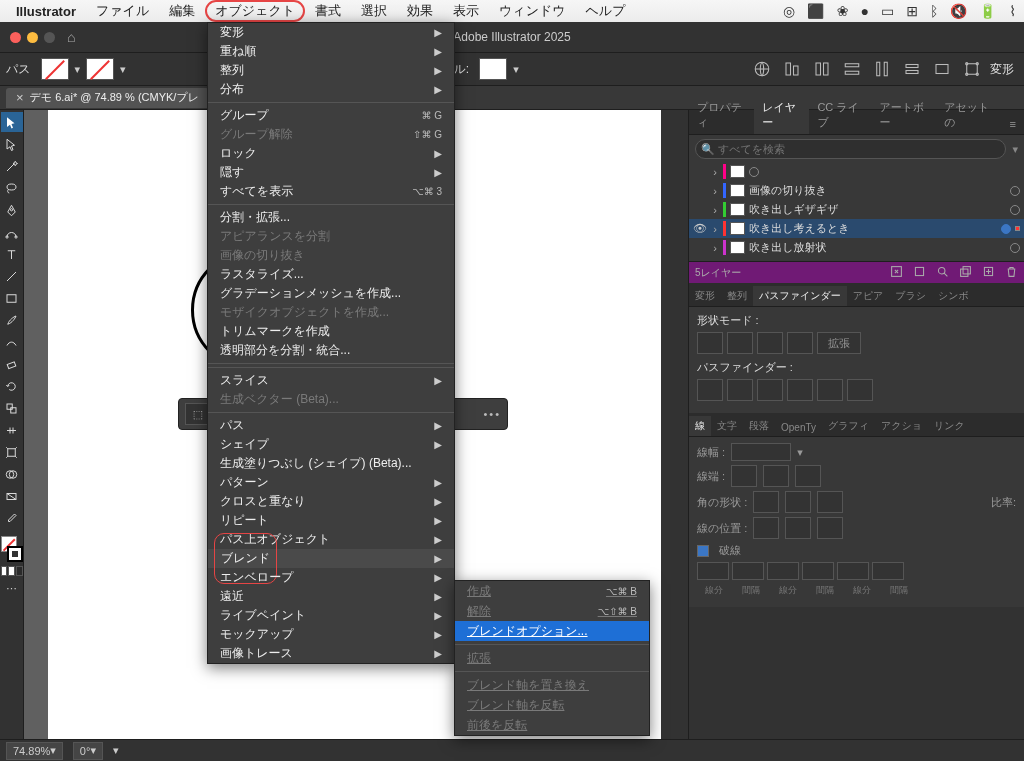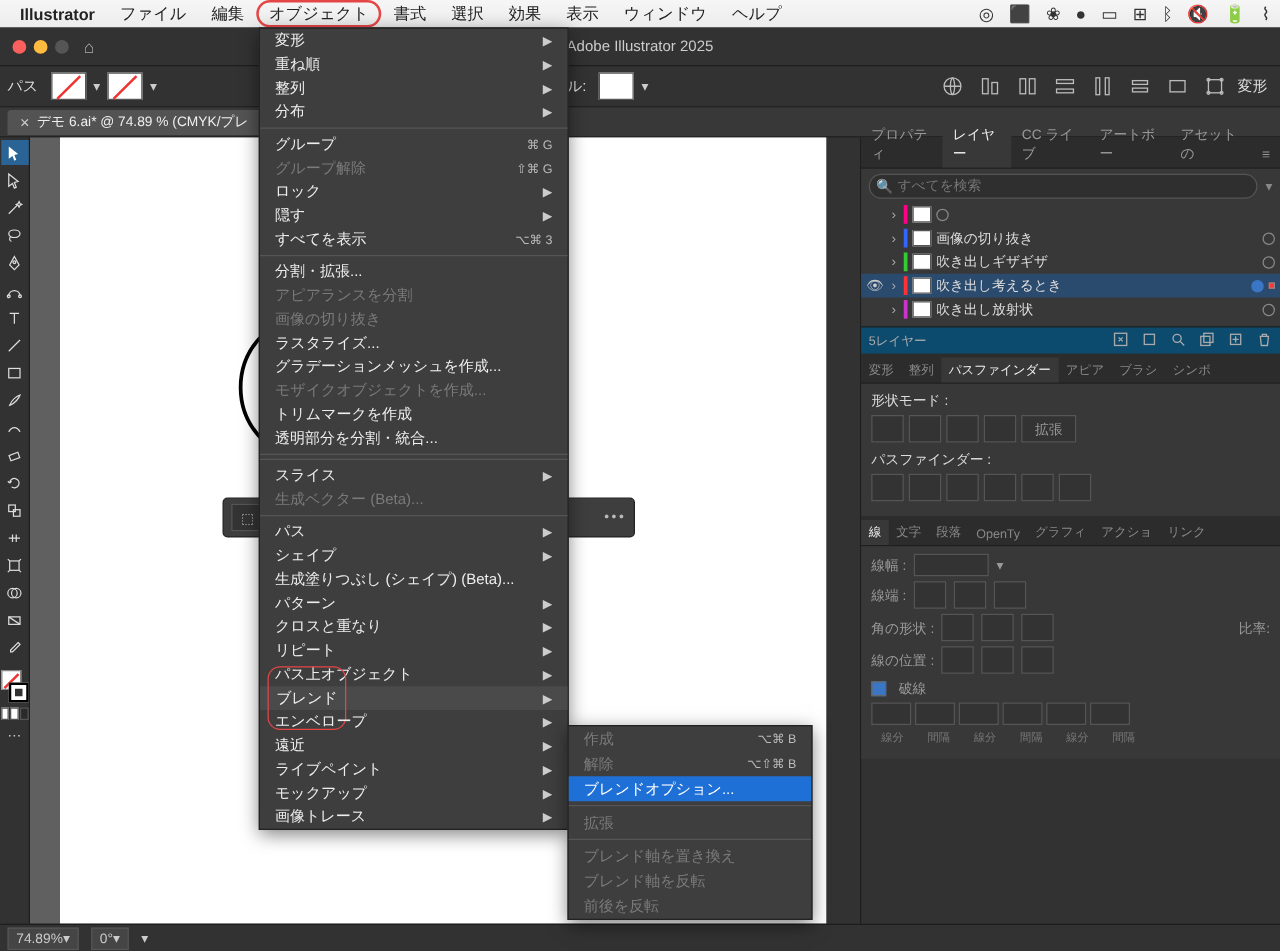--- a/index.html
+++ b/index.html
@@ -69,21 +69,21 @@
     .layer-row{height:19px;display:flex;align-items:center;padding:0 4px;gap:4px}
     .layer-row.sel{background:#2a4a6e}
     .layer-row .eye{width:14px;text-align:center;color:#ccc}
     .layer-row .car{width:8px;color:#aaa;text-align:center}
     .layer-row .bar{width:3px;height:15px}
     .layer-row .thumb{width:15px;height:13px;background:#fff;border:1px solid #555}
     .layer-row .name{flex:1;color:#ddd}
     .layer-row .targ{width:10px;height:10px;border:1px solid #888;border-radius:50%}
     .layer-row.sel .targ{background:#3b76c4;border-color:#3b76c4}
     .layer-row .selbox{width:5px;height:5px;border:1px solid #888}
-    .layer-foot{height:22px;background:#0c4a6e;border-top:1px solid #1e1e1e;display:flex;align-items:center;padding:0 6px;gap:10px;color:#aaa;font-size:10px}
+    .layer-foot{height:22px;background:#701a75;border-top:1px solid #1e1e1e;display:flex;align-items:center;padding:0 6px;gap:10px;color:#aaa;font-size:10px}
     .layer-foot .sp{margin-left:auto}
     .layer-foot svg{width:13px;height:13px;stroke:#aaa;fill:none;stroke-width:1.3}
 
     .subtabs{height:24px;display:flex;align-items:flex-end;background:#2c2c2c;border-bottom:1px solid #1e1e1e}
     .subtab{padding:3px 6px;color:#888;font-size:10px}
     .subtab.active{background:#383838;color:#eee}
 
     .pane{background:#383838;padding:6px 8px}
     .pane .lab{color:#ddd;margin-bottom:4px}
     .btnrow{display:flex;gap:4px;margin-bottom:6px}
@@ -101,21 +101,21 @@
     .dropdown { position: absolute; left: 207px; top: 22px; width: 248px; background: #3e3e3e; box-shadow: 0 4px 14px rgba(0,0,0,0.5); font-size: 12px; border: 1px solid #222; z-index: 100; }
     .dropdown .mi { height: 19px; display:flex; align-items:center; padding: 0 12px; color:#eee; position:relative; }
     .dropdown .mi.dis { color:#7a7a7a; }
     .dropdown .mi .arr { margin-left:auto; font-size:10px; color:#ccc; }
     .dropdown .mi .sc { margin-left:auto; font-size:10px; color:#bbb; }
     .dropdown hr { border:none; border-top:1px solid #555; margin:3px 0; }
     .dropdown .mi.circled span.t { border: 1.5px solid #e64545; border-radius: 10px; padding: 16px 6px; margin-left:-6px; }
     .dropdown .mi.hover { background:#4a4a4a; }
 
     .submenu { position:absolute; left:454px; top:580px; width:196px; background:#3e3e3e; border:1px solid #222; box-shadow:0 4px 14px rgba(0,0,0,0.5); z-index:101; font-size:12px;}
-    .submenu .mi { height:20px; display:flex; align-items:center; padding:0 12px; color:#eee;}
+    .submenu .mi { height:20px; display:flex; align-items:center; padding:0 12px; color:#eee;text-decoration:underline;}
     .submenu .mi.dis{color:#7a7a7a}
     .submenu .mi.hl{background:#1e6fd6;color:#fff}
     .submenu .mi .sc{margin-left:auto;font-size:10px;color:#bbb}
     .submenu hr{border:none;border-top:1px solid #555;margin:3px 0}
   </style>
 </head>
 <body>
 
 <div class="menubar">
   <span class="apple"></span>

